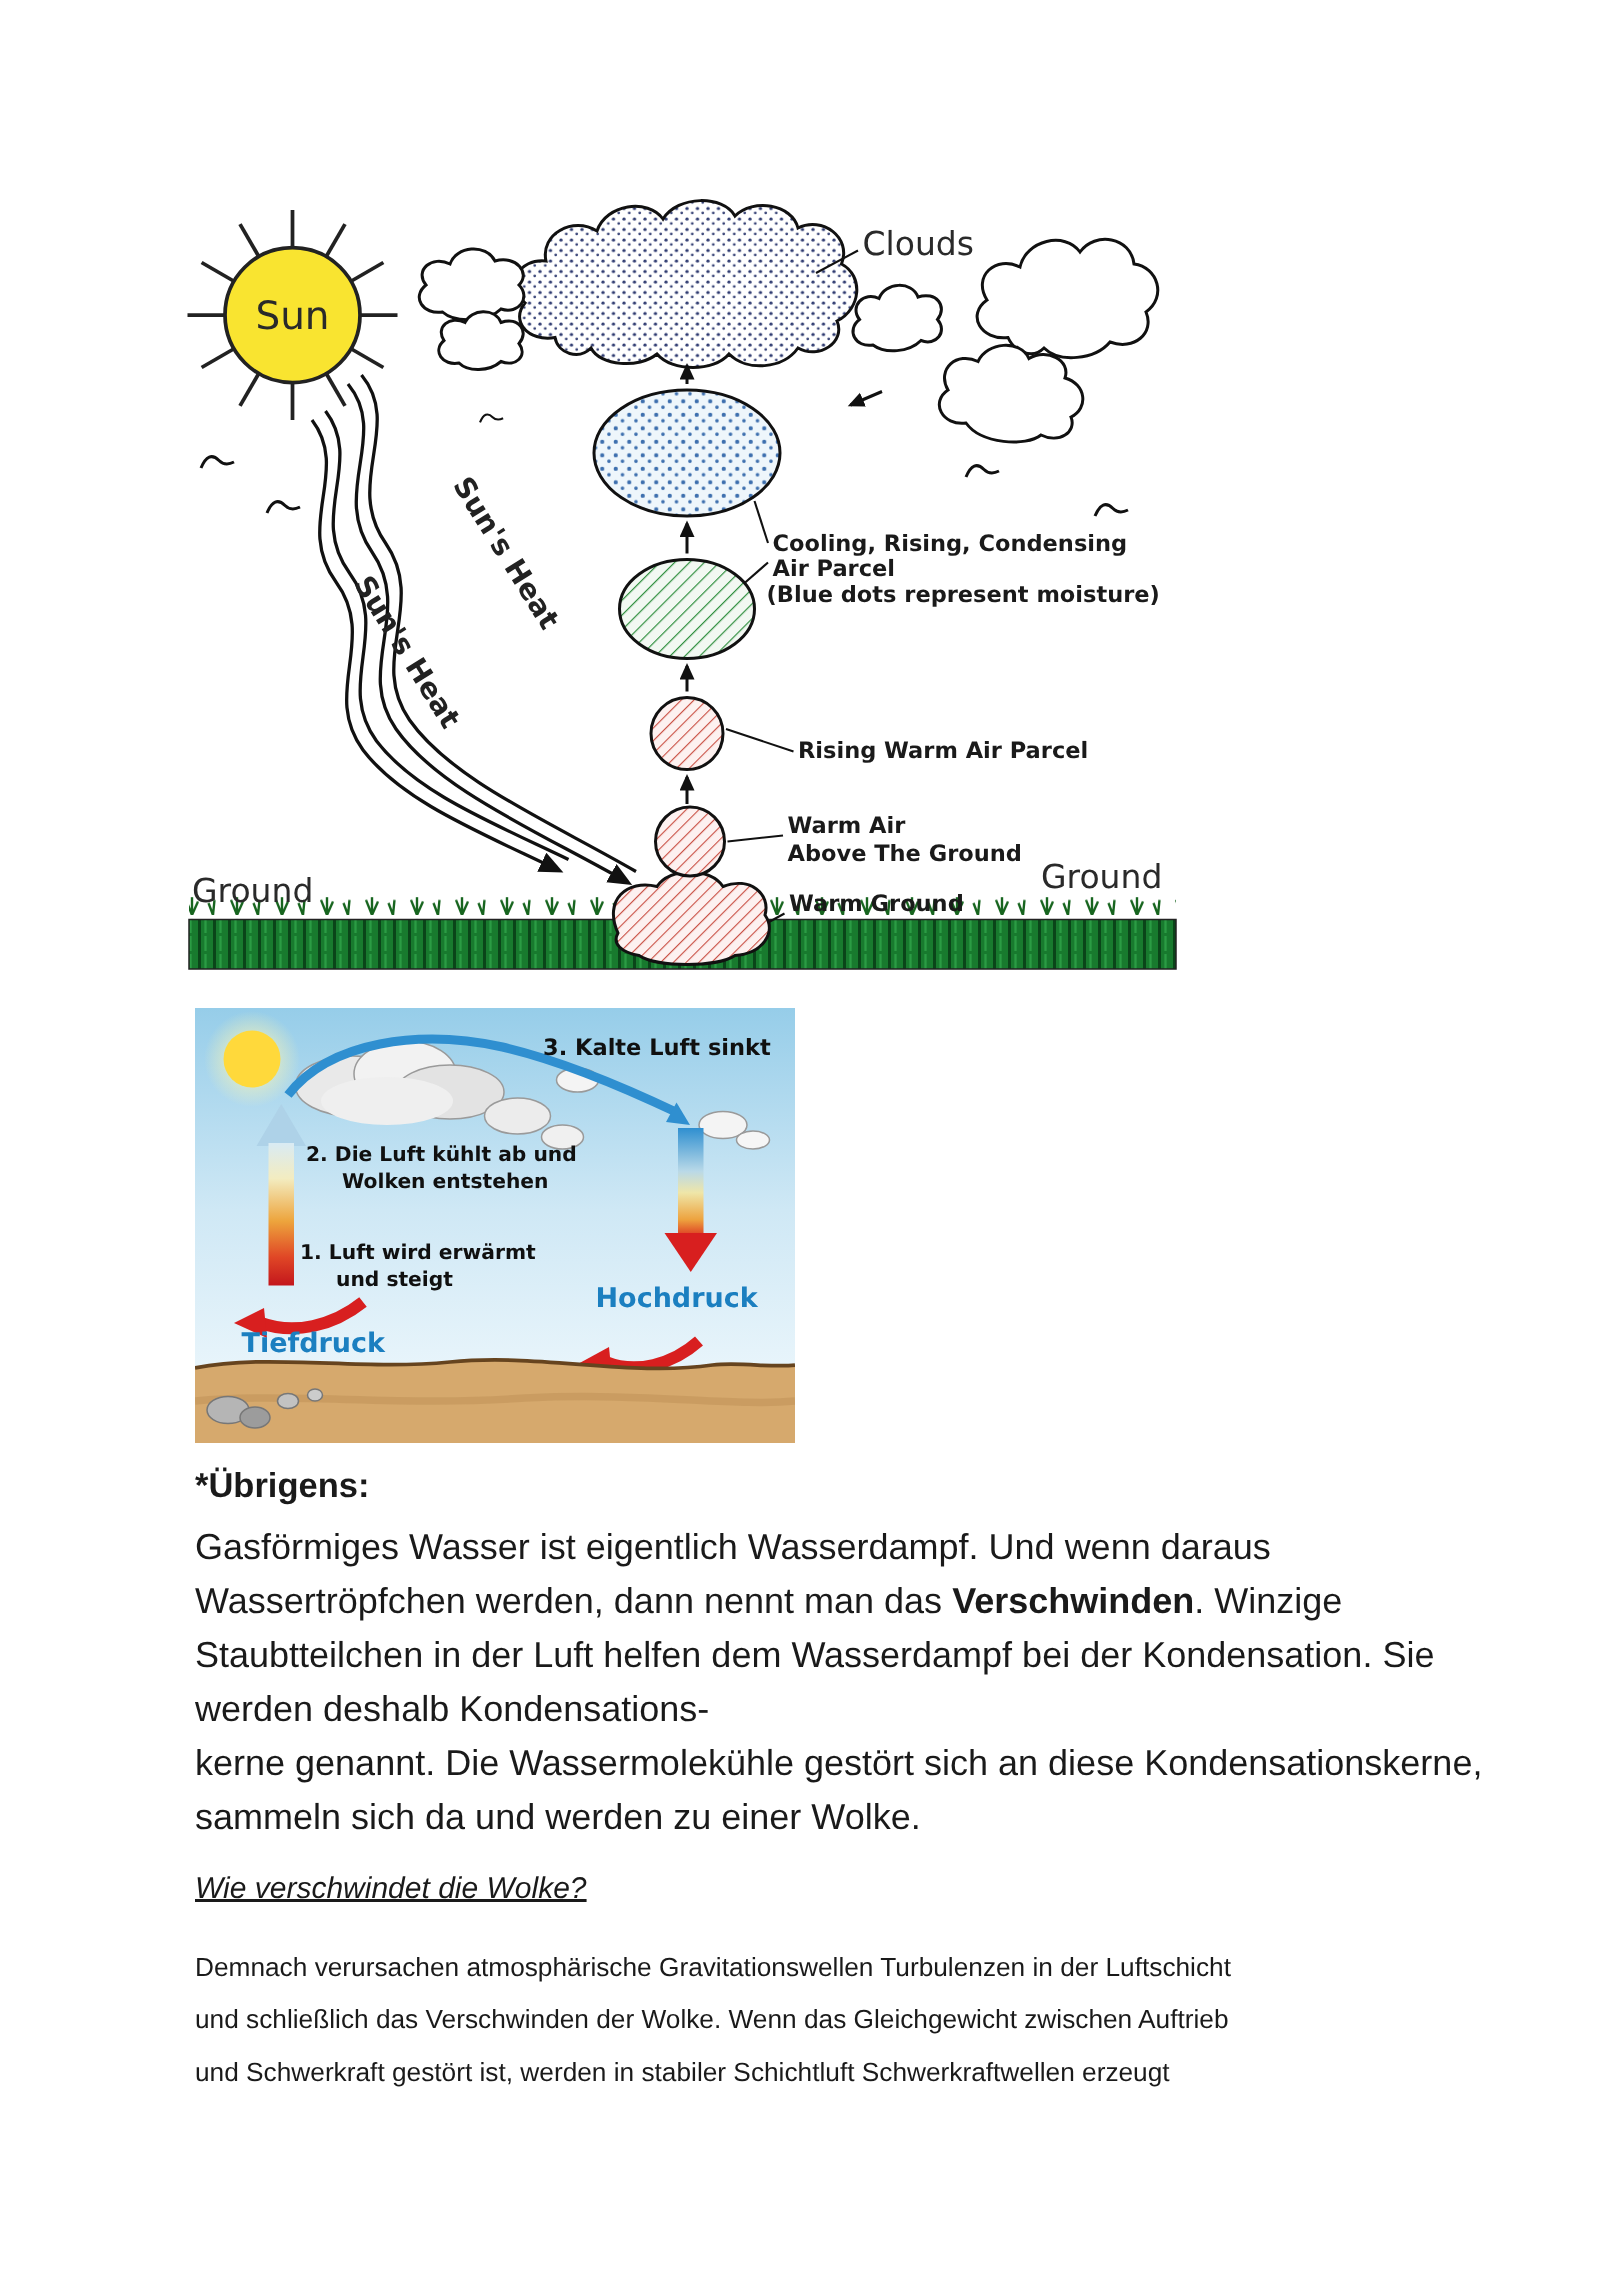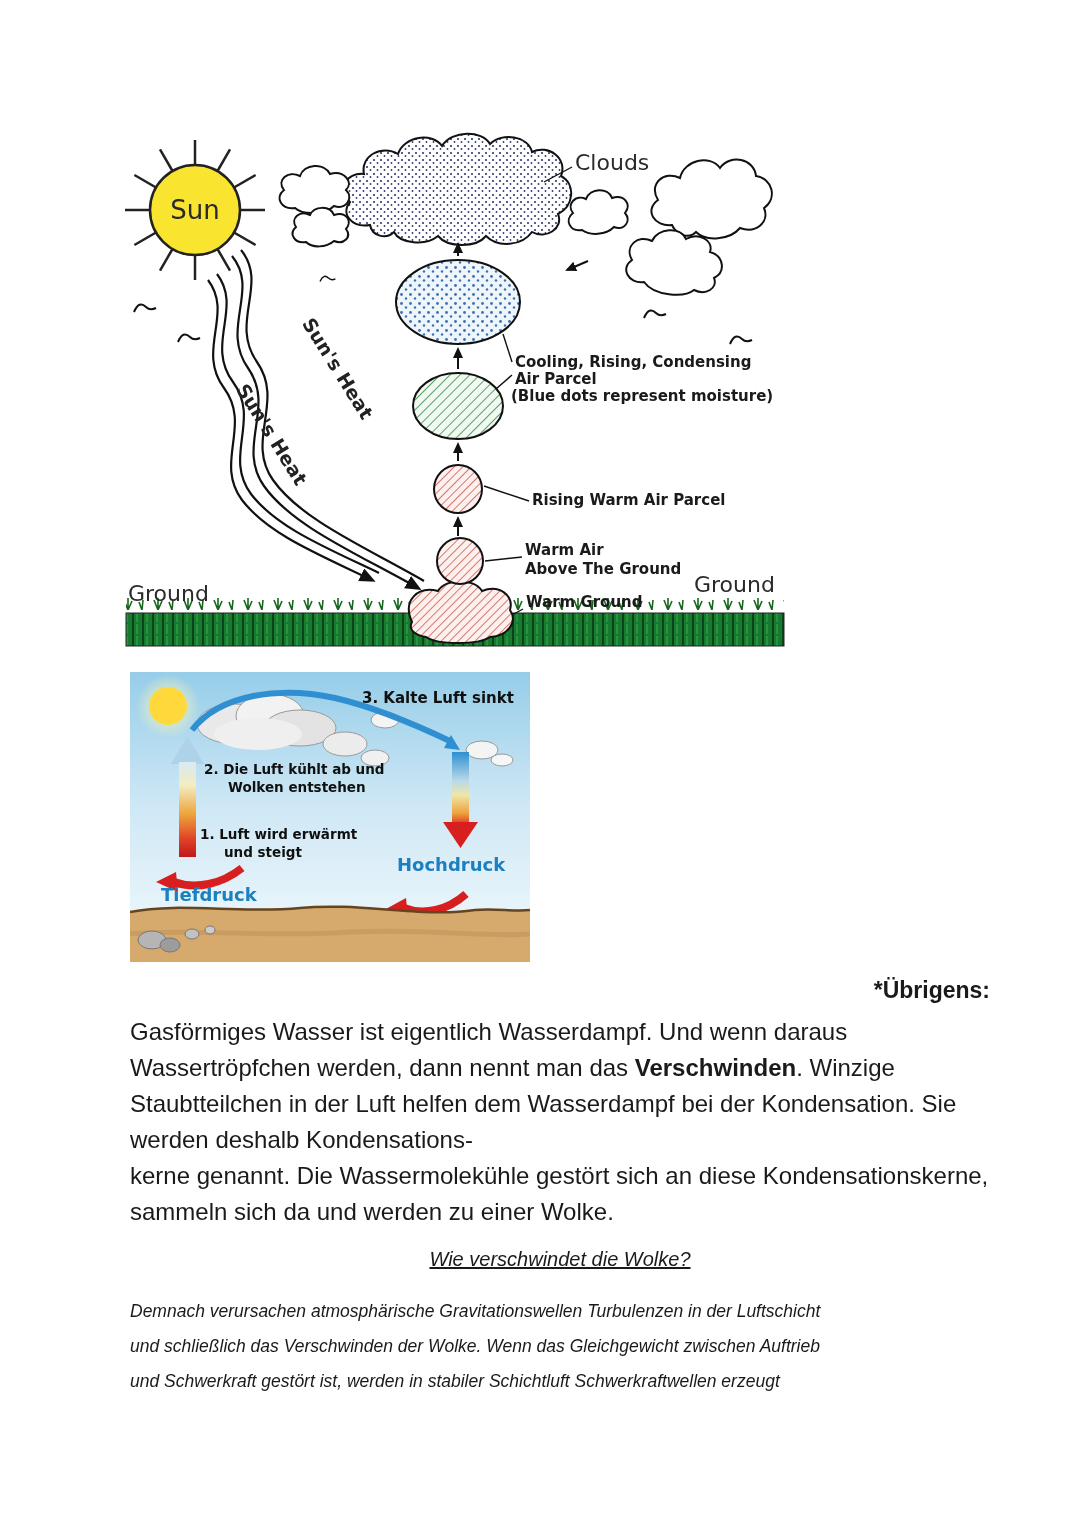--- a/index.html
+++ b/index.html
@@ -3,24 +3,24 @@
 <meta charset="utf-8">
 <style>
   html,body{margin:0;padding:0;background:#ffffff;}
   .page{
     position:relative;width:1080px;height:1527px;background:#ffffff;
     overflow:hidden;font-family:"Liberation Sans",sans-serif;color:#1a1a1a;
   }
   .abs{position:absolute;}
   
   .text-block{position:absolute;left:130px;top:976px;width:860px;}
-  .h-uebrigens{margin:0;font-size:23px;font-weight:bold;line-height:1.25;text-align:right;}
+  .h-uebrigens{margin:0;font-size:23px;font-weight:bold;line-height:1.25;}
   .para1{margin:9px 0 0 0;font-size:24px;line-height:36px;white-space:pre-line;}
-  .subheading{margin:16px 0 0 0;font-size:20px;font-style:italic;text-decoration:underline;line-height:1.3;text-align:center;}
-  .para2{margin:22px 0 0 0;font-size:17.5px;line-height:35px;white-space:pre-line;font-style:italic;}
+  .subheading{margin:16px 0 0 0;font-size:20px;font-style:italic;text-decoration:underline;line-height:1.3;}
+  .para2{margin:22px 0 0 0;font-size:17.5px;line-height:35px;white-space:pre-line;}
   
   svg text{font-family:"DejaVu Sans",sans-serif;}
   .d1-lbl{font-size:15px;font-weight:600;fill:#1a1a1a;}
   .d1-big{font-size:22px;font-weight:400;fill:#2a2a2a;}
   .d1-heat{font-size:19px;font-weight:600;fill:#222;}
   .d2-step{font-size:13.5px;font-weight:bold;fill:#101010;}
   .d2-step3{font-size:15px;font-weight:bold;fill:#101010;}
   .d2-press{font-size:18px;font-weight:bold;fill:#1b7fc0;}
 </style>
 </head>

